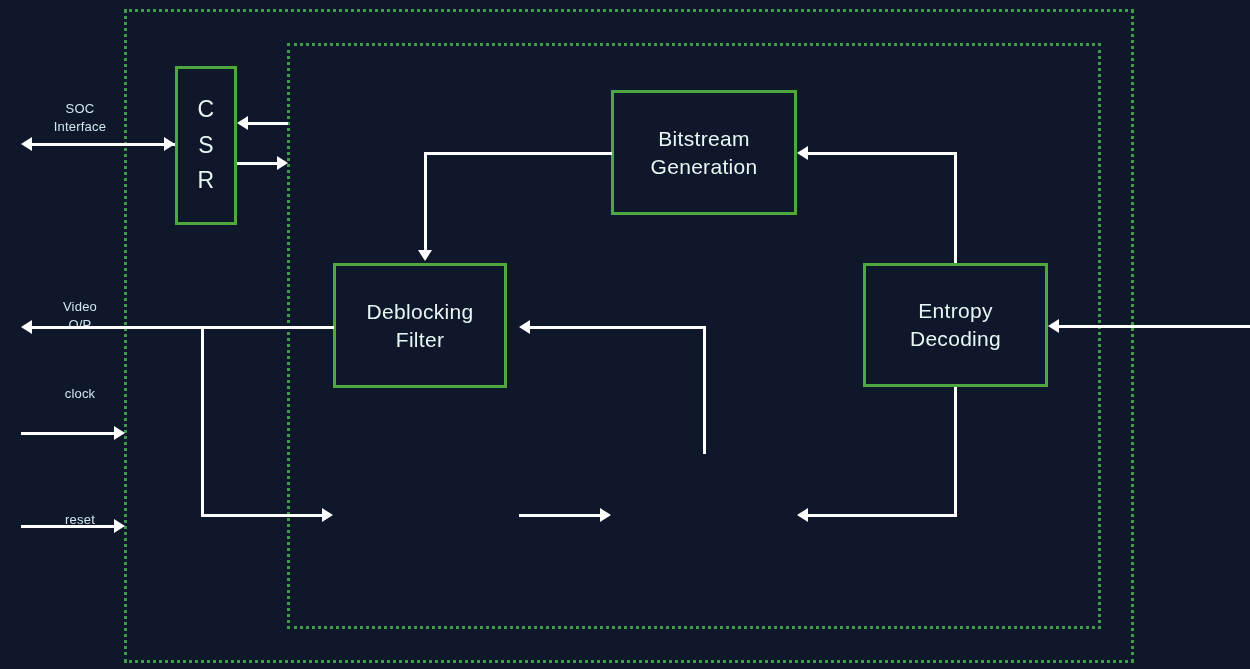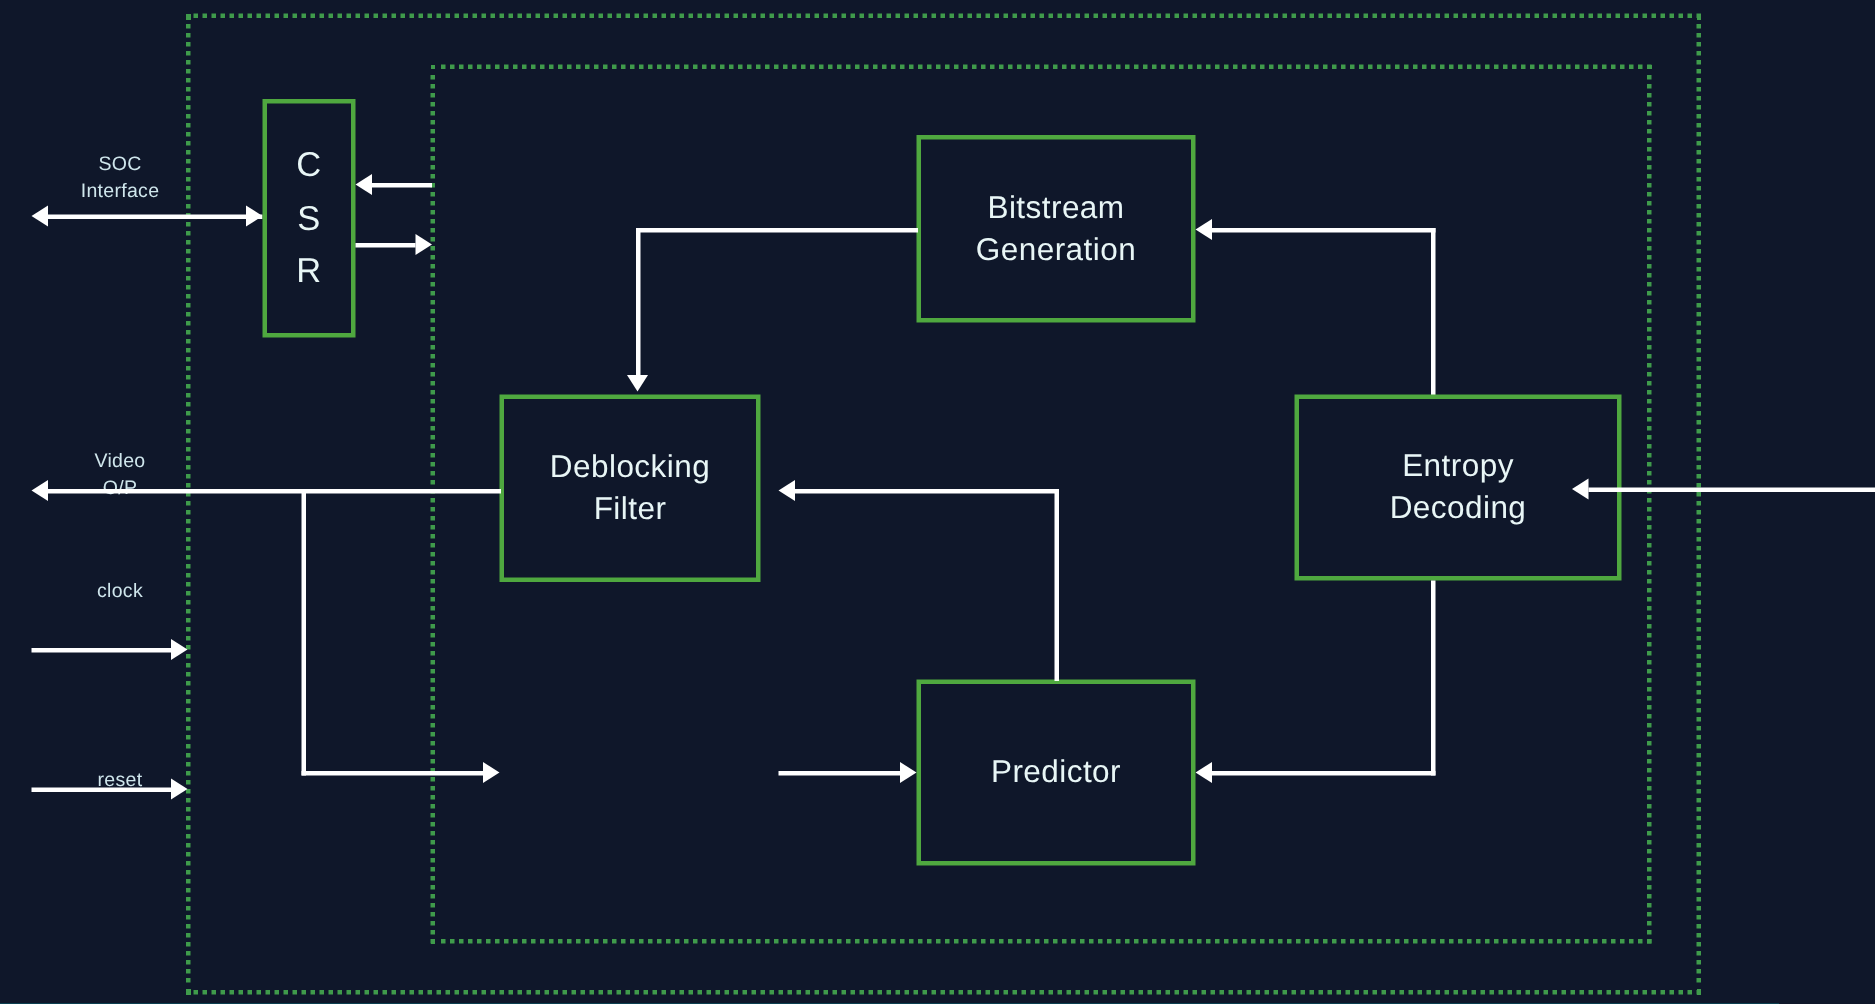--- a/index.html
+++ b/index.html
@@ -46,21 +46,21 @@
   }
   .block.vertical {
     flex-direction: column;
     font-size: 23px;
     line-height: 1.55;
   }
 
   #block-csr        { left: 175px; top: 66px;  width: 62px;  height: 159px; }
   #block-residual   { left: 611px; top: 90px;  width: 186px; height: 125px; }
   #block-deblocking { left: 333px; top: 263px; width: 174px; height: 125px; }
-  #block-entropy    { left: 863px; top: 263px; width: 218px; height: 124px; }
+  #block-entropy    { left: 863px; top: 263px; width: 185px; height: 124px; }
   #block-memory     { left: 333px; top: 453px; width: 186px; height: 124px; }
   #block-predictor  { left: 611px; top: 453px; width: 186px; height: 124px; }
 
   
   .wire {
     position: absolute;
     background: #ffffff;
   }
   .wire.h { height: 3px; }
   .wire.v { width: 3px; }
@@ -145,23 +145,20 @@
   </div>
 
   <div class="wire h" style="left:1059px; top:325px; width:191px;"></div>
   <div class="arrow left" style="left:1048px; top:319px;"></div>
 
   <div class="wire v" style="left:954px; top:387px; height:130px;"></div>
   <div class="wire h" style="left:808px; top:514px; width:149px;"></div>
   <div class="arrow left" style="left:797px; top:508px;"></div>
 
 
-  <div class="block" id="block-predictor">
-    <span>Predictor</span>
-  </div>
 
   <div class="wire h" style="left:519px; top:514px; width:81px;"></div>
   <div class="arrow right" style="left:600px; top:508px;"></div>
 
   <div class="wire v" style="left:703px; top:326px; height:128px;"></div>
   <div class="wire h" style="left:530px; top:326px; width:176px;"></div>
   <div class="arrow left" style="left:519px; top:320px;"></div>
 
   <div class="port-label" style="left:24px; top:298px; width:112px;">Video
 O/P</div>

